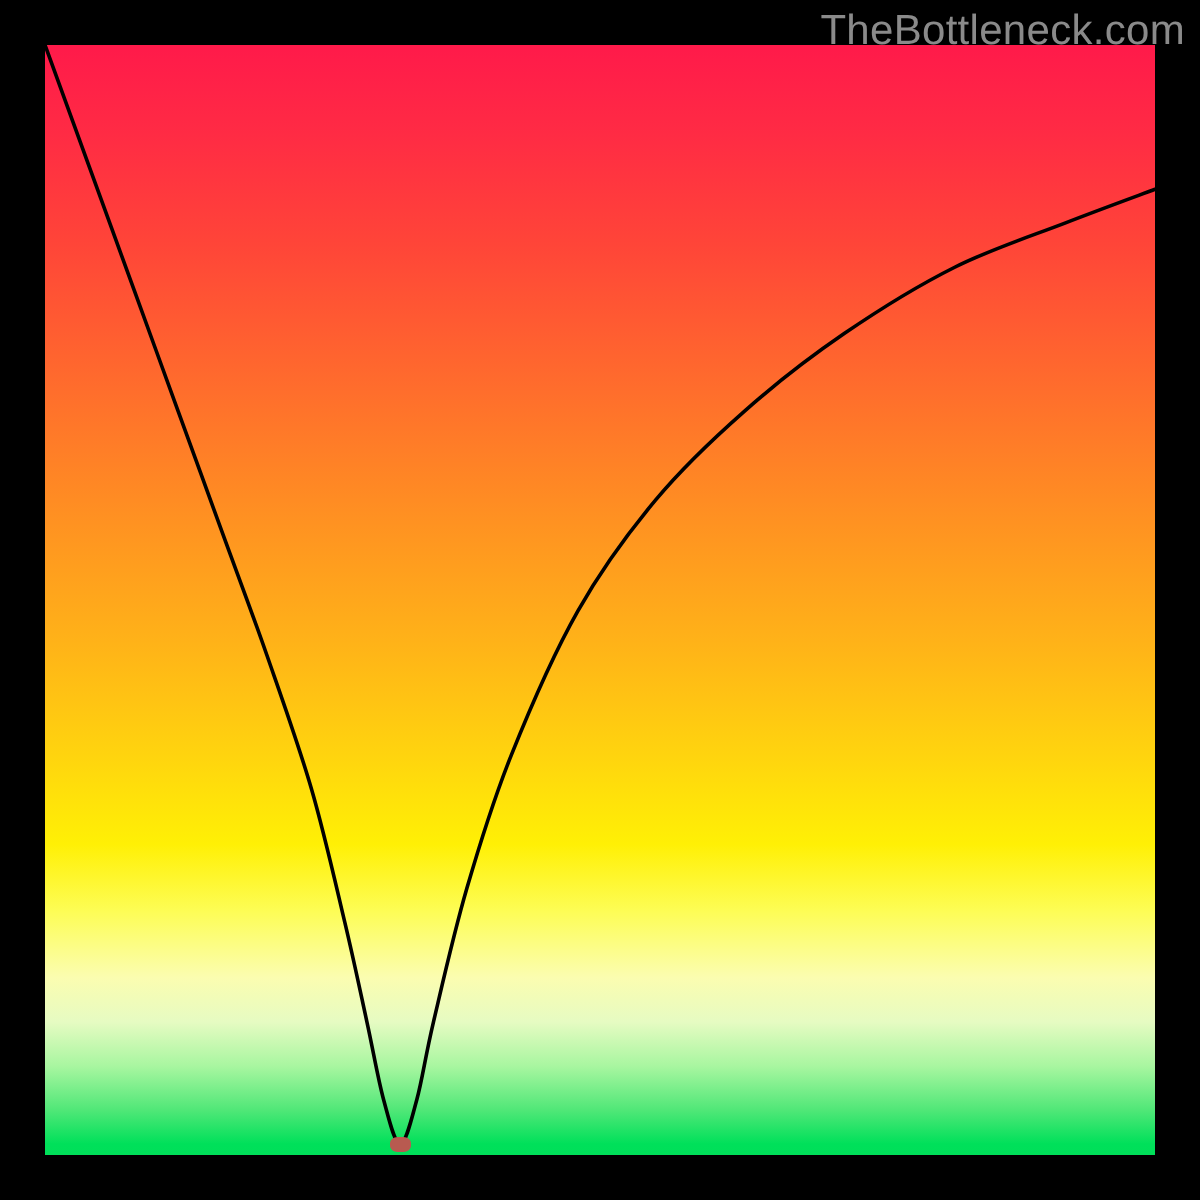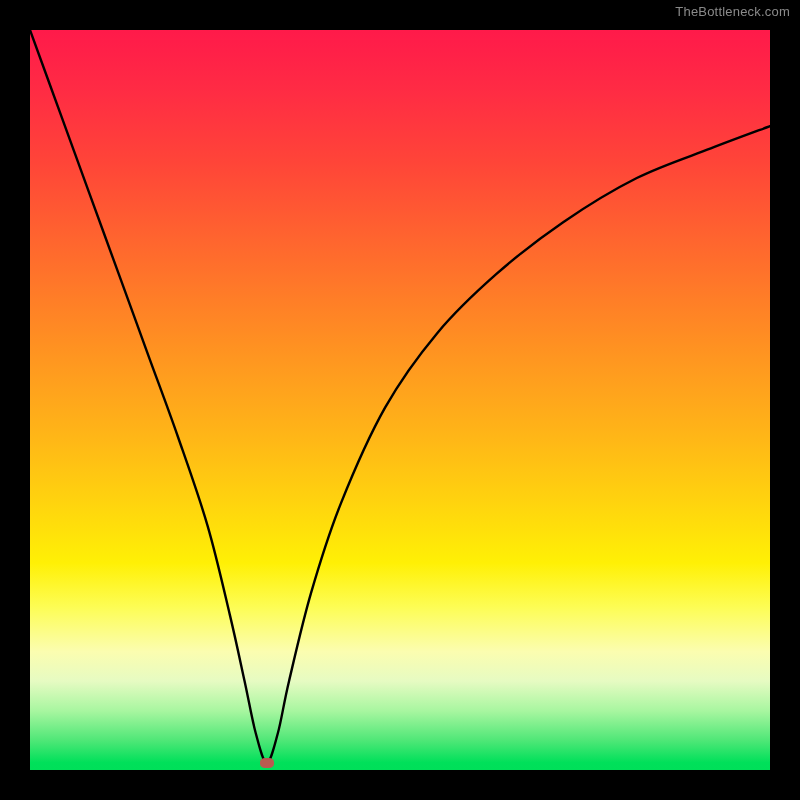--- a/index.html
+++ b/index.html
@@ -55,21 +55,21 @@
     height: 10px;
     border-radius: 5px / 4px;
     background: #b85a50;
     transform: translate(-50%, -50%);
   }
   .watermark {
     position: absolute;
     top: 4px;
     right: 10px;
     color: #8a8a8a;
-    font-size: 13px;
+    font-size: 28px;
     letter-spacing: 0.2px;
     font-weight: 500;
     user-select: none;
   }
 </style>
 </head>
 <body>
 
 <div class="frame">
   <div class="plot-area">

